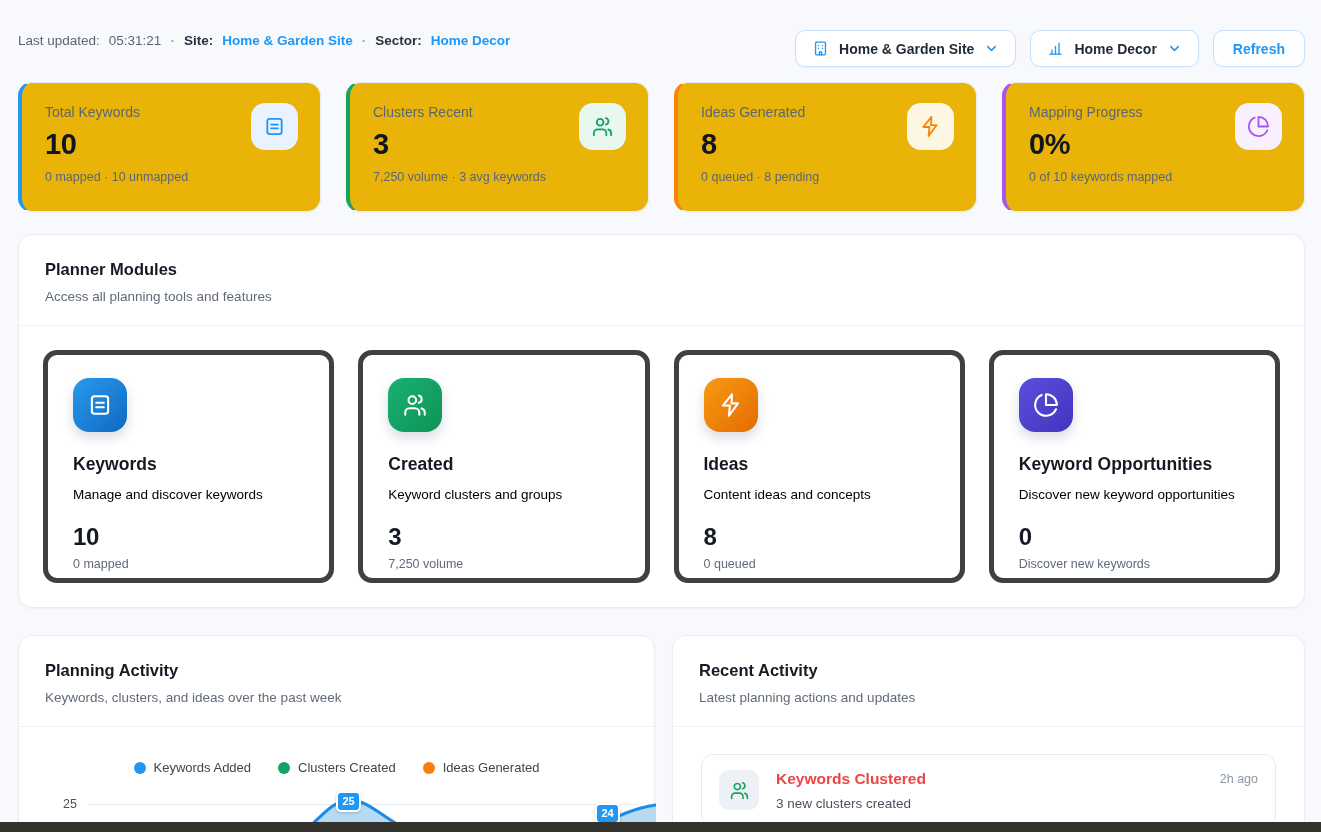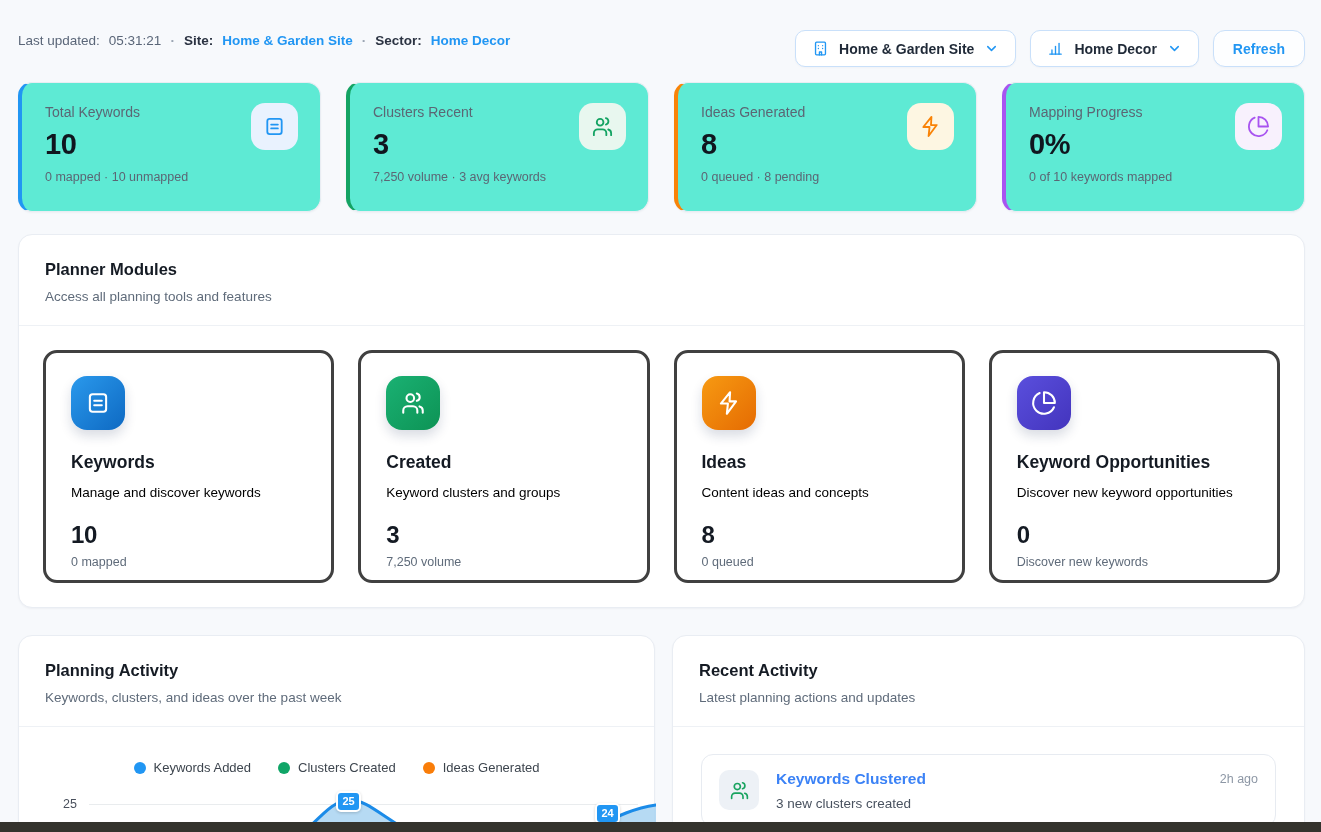--- a/index.html
+++ b/index.html
@@ -20,26 +20,26 @@
   .meta .lbl { color:#2b3342; font-weight:700; }
   .meta .link { color:#2196f3; font-weight:600; }
   .controls { display:flex; gap:14px; margin-top:8px; }
   .btn {
     display:inline-flex; align-items:center; gap:10px; height:37px; padding:0 16px;
     background:#ffffff; border:1.5px solid #c9e0fa; border-radius:10px;
     font-family:inherit; font-size:14px; font-weight:700; color:#1f2937; cursor:pointer;
     box-shadow:0 1px 2px rgba(23,32,48,.03);
   }
   .btn svg { color:#2196f3; }
-  .btn-refresh { color:#2196f3; padding:0 19px; background:#fdfeff;border-radius:12px; }
+  .btn-refresh { color:#2196f3; padding:0 19px; background:#fdfeff; }
 
   
   .stats { display:grid; grid-template-columns:repeat(4,1fr); gap:25px; margin-top:15px; }
   .stat {
-    position:relative; background:#5eead4; border:1px solid #e9edf3; border-left-width:4px;
+    position:relative; background:#eab308; border:1px solid #e9edf3; border-left-width:4px;
     border-radius:14px; height:130px; padding:21px 23px;
     box-shadow:0 1px 2px rgba(23,32,48,.04);
   }
   .stat .label { font-size:14px; color:#5b6674; }
   .stat .value { font-size:29px; font-weight:800; color:#10161f; margin-top:8px; letter-spacing:-0.5px; }
   .stat .detail { font-size:12.5px; color:#5b6674; margin-top:9px; }
   .tile { position:absolute; top:20px; right:22px; width:47px; height:47px; border-radius:14px; display:flex; align-items:center; justify-content:center; }
   .s1 { border-left-color:#2196f3; } .s1 .tile { background:#e9f2fe; color:#2196f3; }
   .s2 { border-left-color:#14a363; } .s2 .tile { background:#e8f7ef; color:#14a363; }
   .s3 { border-left-color:#f98307; } .s3 .tile { background:#fdf6e2; color:#f98307; }
@@ -50,21 +50,21 @@
     background:#fff; border:1px solid #e9edf3; border-radius:14px;
     box-shadow:0 1px 2px rgba(23,32,48,.04); margin-top:22px;
   }
   .panel-head { padding:25px 26px 21px; }
   .panel-title { font-size:16.5px; font-weight:800; color:#151b24; }
   .panel-sub { font-size:13.5px; color:#5f6b7a; margin-top:10px; }
   .divider { border-top:1px solid #eef1f5; }
 
   
   .modules-grid { display:grid; grid-template-columns:repeat(4,1fr); gap:24px; padding:24px; }
-  .module { border:3px solid #404040; border-radius:14px; padding:23px 25px; height:233px; cursor:pointer; background:#fff; }
+  .module { border:5px solid #404040; border-radius:14px; padding:23px 25px; height:233px; cursor:pointer; background:#fff; }
   .mtile { width:54px; height:54px; border-radius:16px; display:flex; align-items:center; justify-content:center; color:#fff; box-shadow:0 6px 12px rgba(20,40,80,.16); }
   .m1 .mtile { background:linear-gradient(135deg,#2a99ec,#0e69c2); }
   .m2 .mtile { background:linear-gradient(135deg,#1ab173,#0d9355); }
   .m3 .mtile { background:linear-gradient(135deg,#f79a12,#e56b02); }
   .m4 .mtile { background:linear-gradient(135deg,#5a4fdd,#4334bd); }
   .module h3 { font-size:17.5px; font-weight:800; margin:22px 0 0; color:#141a23; }
   .module .desc { font-size:13.5px; color:#000000; margin-top:12px; }
   .module .num { font-size:24px; font-weight:800; margin-top:21px; color:#141a23; letter-spacing:-0.3px; }
   .module .foot { font-size:12.5px; color:#5f6b7a; margin-top:6px; }
 
@@ -85,21 +85,21 @@
     padding:1.5px 4.5px; border-radius:5px; border:2px solid #fff; line-height:1.25;
     box-shadow:0 1px 3px rgba(0,0,0,.18); z-index:5;
   }
   .badge-a { left:317px; top:155px; }
   .badge-b { left:576px; top:167px; }
 
   .activity-item { margin:27px 28px 0; border:1px solid #e7ebf1; border-radius:12px; padding:15px 17px; display:flex; gap:17px; align-items:flex-start; }
   .atile { flex:0 0 40px; width:40px; height:40px; border-radius:10px; background:#edf1f6; display:flex; align-items:center; justify-content:center; color:#18a35f; }
   .acontent { flex:1; }
   .arow { display:flex; justify-content:space-between; align-items:flex-start; }
-  .atitle { font-size:15.5px; font-weight:800; color:#3b82f6; }
+  .atitle { font-size:15.5px; font-weight:800; color:#ef4444; }
   .atime { font-size:12.5px; color:#8d97a5; margin-top:2px; }
   .adesc { font-size:13.5px; color:#49525f; margin-top:8px; }
 
   .bottombar { position:absolute; left:0; top:822px; width:1321px; height:10px; background:#34332d; z-index:40; }
 </style>
 </head>
 <body>
 
 <div class="wrap">
 

